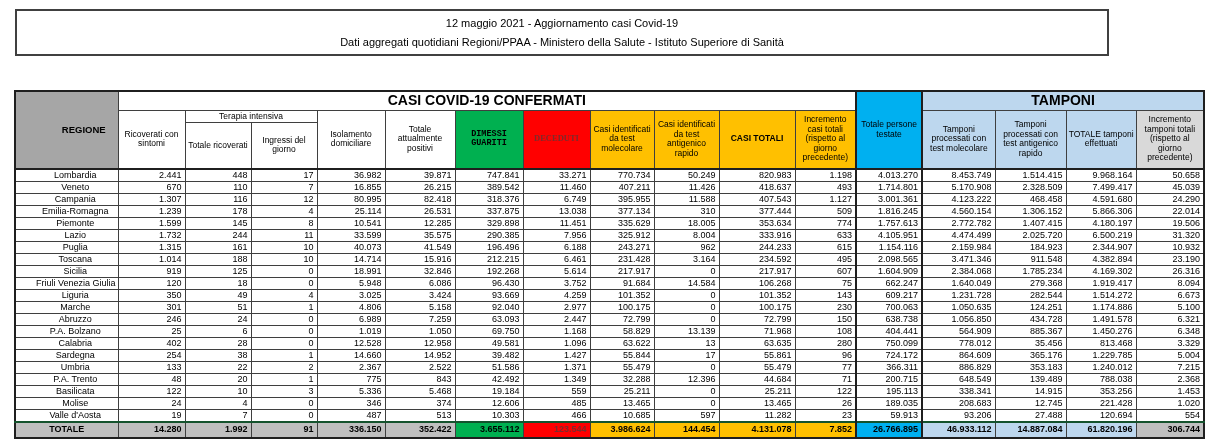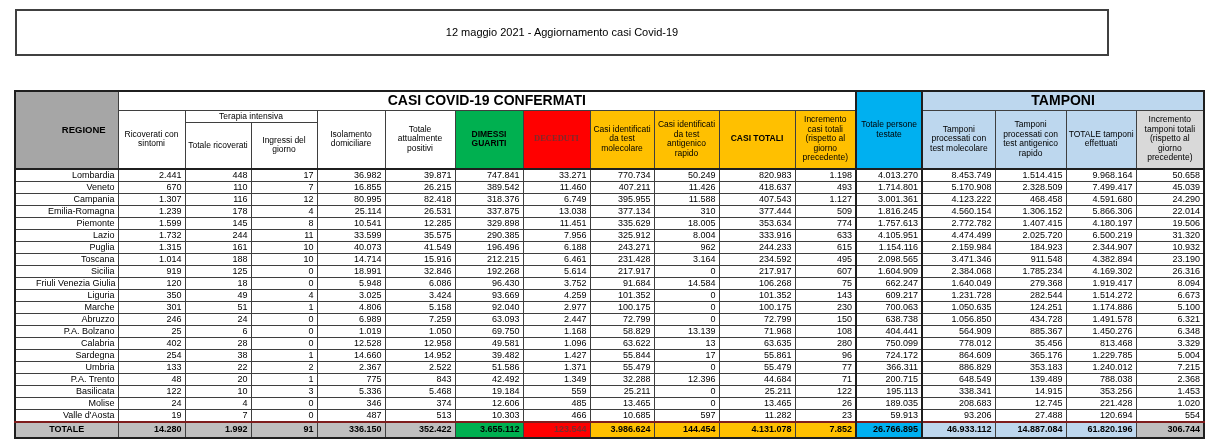--- a/index.html
+++ b/index.html
@@ -40,56 +40,57 @@
     padding: 1px 2px;
     text-align: center; vertical-align: middle;
     background: #fff;
     white-space: normal;
   }
   thead tr.hr1 th { height: 18px; }
   thead tr.hr3 th { height: 46px; }
   .h-regione { background: var(--header-gray, #a6a6a6); font-weight: bold; font-size: 9.5px; padding-left: 36px; }
   .h-band, .h-band-tamponi { font-weight: bold; font-size: 14px; }
   .h-band-tamponi, .h-ltblue { background: var(--light-blue, #bdd7ee); }
-  .h-green { background: var(--green, #00b050); font-weight: bold; }
+  .h-green { background: var(--green, #00b050); font-weight: bold; font-family: Liberation Mono, monospace; }
   .h-red { background: var(--red, #ff0000); font-weight: bold; color: var(--deceduti-text, #7b2c2c); font-family: Liberation Serif, serif; }
   .h-orange { background: var(--orange, #ffc000); }
   .h-cyan { background: var(--cyan, #00b0f0); }
   .h-gray2 { background: var(--light-gray, #d9d9d9); }
   .bold { font-weight: bold; }
   tbody td {
     height: 12px;
     font-size: 9px; line-height: 11px;
     padding: 0 3px;
     background: #fff;
   }
-  tbody td.region { text-align: right; padding-left: 20px; }
+  tbody td.region { text-align: center; padding-left: 20px; }
   tbody td.num { text-align: right; }
   tbody tr:first-child td { border-top: 2px solid #1f1f1f; }
   .col-testate { border-left: 2px solid #1f1f1f; border-right: 2px solid #1f1f1f; }
   tr.total td {
     height: 16px;
     font-weight: bold;
-    border-top: 2px solid #7f1d1d;
+    border-top: 2px solid #14532d;
   }
   tr.total td.t-label { text-align: center; }
   .t-gray   { background: var(--total-row-gray, #bfbfbf) !important; }
   .t-green  { background: var(--green, #00b050) !important; }
   .t-red    { background: var(--red, #ff0000) !important; color: var(--deceduti-text, #7b2c2c); }
   .t-orange { background: var(--orange, #ffc000) !important; }
   .t-cyan   { background: var(--cyan, #00b0f0) !important; }
   .t-ltblue { background: var(--light-blue, #bdd7ee) !important; }
 </style>
 </head>
 <body>
 
 <div class="page">
 
   <div class="title-box">
     <div>12 maggio 2021 - Aggiornamento casi Covid-19</div>
+    <div>Dati aggregati quotidiani Regioni/PPAA - Ministero della Salute - Istituto Superiore di Sanità</div>
   </div>
 
   <table class="covid">
     <colgroup>
       <col style="width:103px">
         <col style="width:67px">
         <col style="width:66px">
         <col style="width:66px">
       <col style="width:68px">
         <col style="width:70px">

